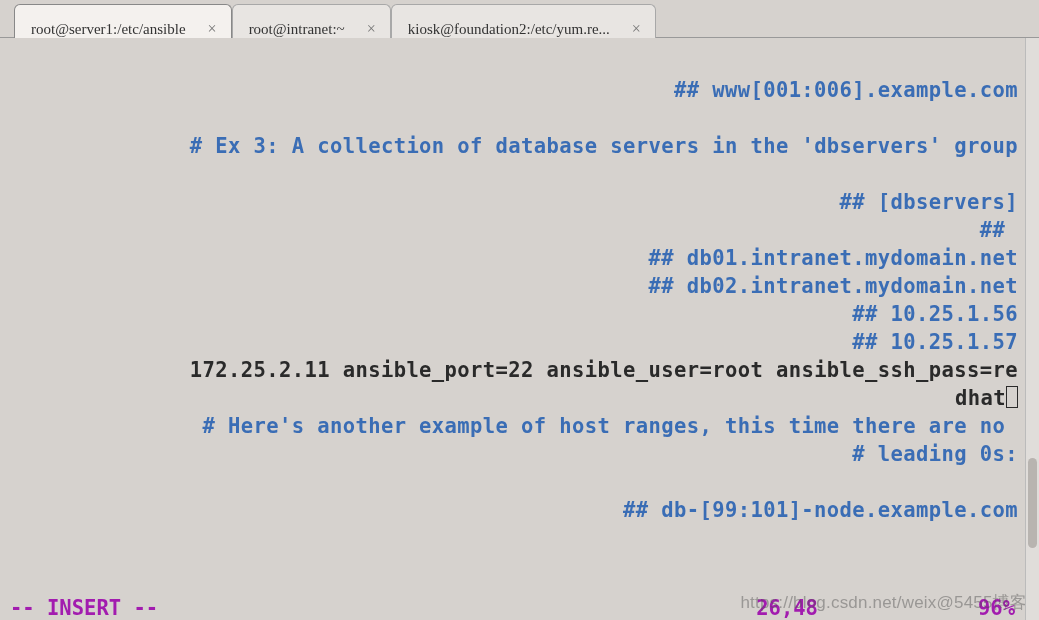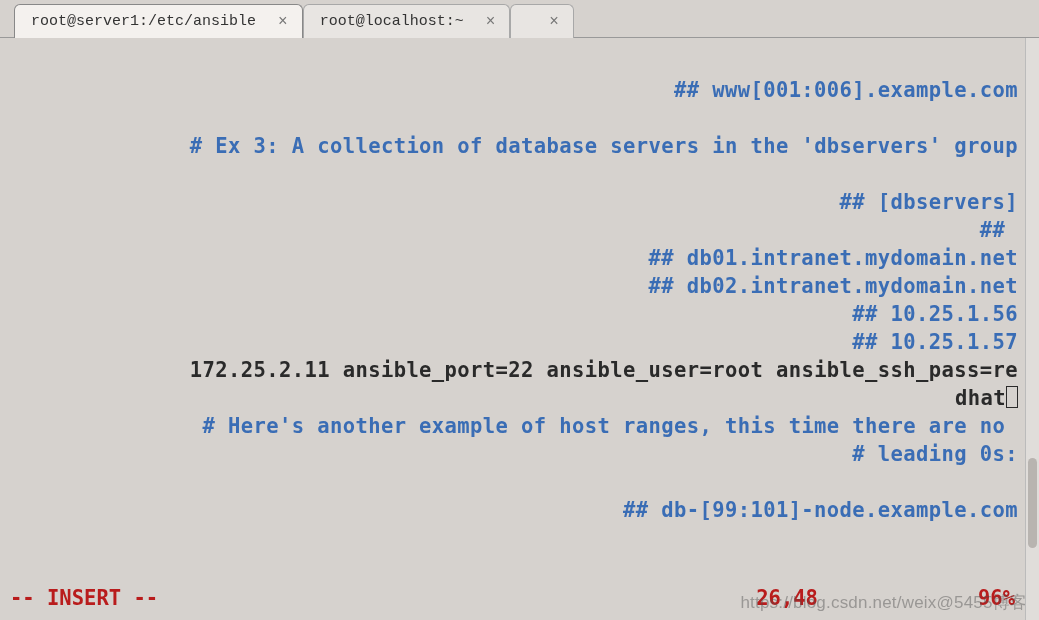--- a/index.html
+++ b/index.html
@@ -19,23 +19,23 @@
       display: flex;
       height: 38px;
       background: #d6d2ce;
       border-bottom: 1px solid #999;
       padding-left: 14px;
       padding-top: 4px;
       gap: 0;
     }
     .tab {
       display: flex;
-      align-items: center;
+      align-items: flex-end;
       padding: 0 10px 0 16px;
-      font-family: Liberation Mono, monospace;
+      font-family: Liberation Serif, serif;
       font-size: 15px;
       color: #333;
       border: 1px solid #a8a8a8;
       border-bottom: none;
       background: #e8e5e2;
       border-radius: 6px 6px 0 0;
       height: 34px;
       min-width: 0;
       max-width: 340px;
       white-space: nowrap;
@@ -81,26 +81,26 @@
     .cursor-box {
       display: inline-block;
       width: 12px;
       height: 22px;
       border: 1.5px solid #2a2a2a;
       vertical-align: text-bottom;
       margin-bottom: 2px;
     }
     .status-line {
       position: absolute;
-      bottom: 10px;
+      bottom: 0;
       left: 10px;
       right: 10px;
       font-size: 20.5px;
       font-weight: bold;
-      color: #b91c1c;
+      color: #a21caf;
       display: flex;
     }
     .status-mode {
       flex: 0 0 auto;
     }
     .status-pos {
       margin-left: auto;
       margin-right: 160px;
     }
     .status-pct {
@@ -136,24 +136,25 @@
   </style>
 </head>
 <body>
 
 <div class="tab-bar">
   <div class="tab active">
     <span class="tab-label">root@server1:/etc/ansible</span>
     <span class="tab-close">×</span>
   </div>
   <div class="tab">
-    <span class="tab-label">root@localhost:~</span>
+    <span class="tab-label">root@intranet:~</span>
     <span class="tab-close">×</span>
   </div>
   <div class="tab">
+    <span class="tab-label">kiosk@foundation2:/etc/yum.re...</span>
     <span class="tab-close">×</span>
   </div>
 </div>
 
 <div class="terminal">
 <span class="comment">## www[001:006].example.com</span>
 <span class="comment"></span>
 <span class="comment"># Ex 3: A collection of database servers in the 'dbservers' group</span>
 <span class="comment"></span>
 <span class="comment">## [dbservers]</span>

